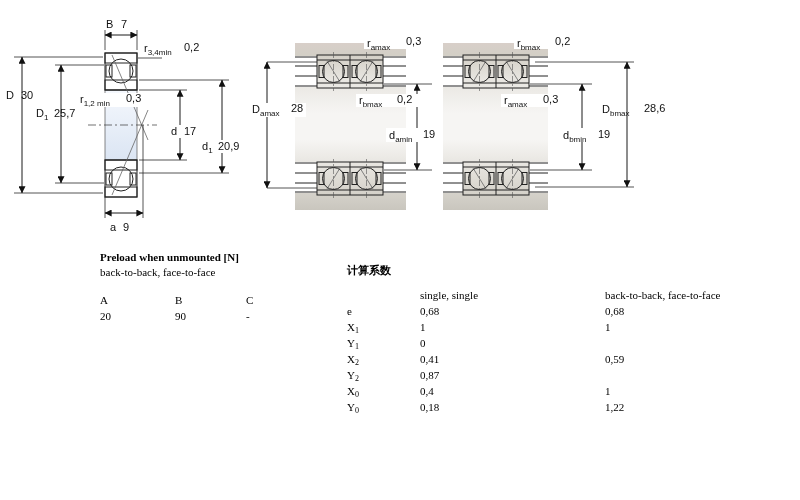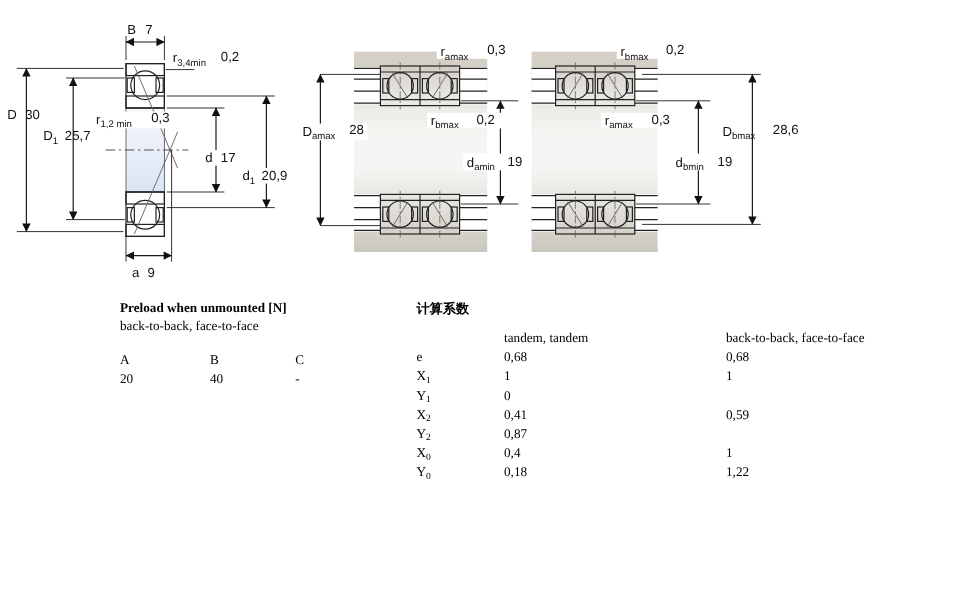--- a/index.html
+++ b/index.html
@@ -263,30 +263,30 @@
 <div class="tbl" style="left:100px;top:251px;width:230px;">
   <div class="t-title">Preload when unmounted [N]</div>
   <div class="t-sub">back-to-back, face-to-face</div>
   <div class="p-grid p-head">
     <span>A</span>
     <span>B</span>
     <span>C</span>
   </div>
   <div class="p-grid">
     <span>20</span>
-    <span>40</span>
+    <span>90</span>
     <span>-</span>
   </div>
 </div>
 
-<div class="tbl" style="left:347px;top:250px;width:430px;">
+<div class="tbl" style="left:347px;top:263px;width:430px;">
   <div class="t-title">计算系数</div>
   <div class="f-head">
     <span class="f-label"></span>
-    <span class="f-v1">tandem, tandem</span>
+    <span class="f-v1">single, single</span>
     <span class="f-v2">back-to-back, face-to-face</span>
   </div>
   <div id="factors-rows">
       <div class="f-row">
         <span class="f-label"><span>e</span></span>
         <span class="f-v1">0,68</span>
         <span class="f-v2">0,68</span>
       </div>
       <div class="f-row">
         <span class="f-label"><span>X</span><sub>1</sub></span>

